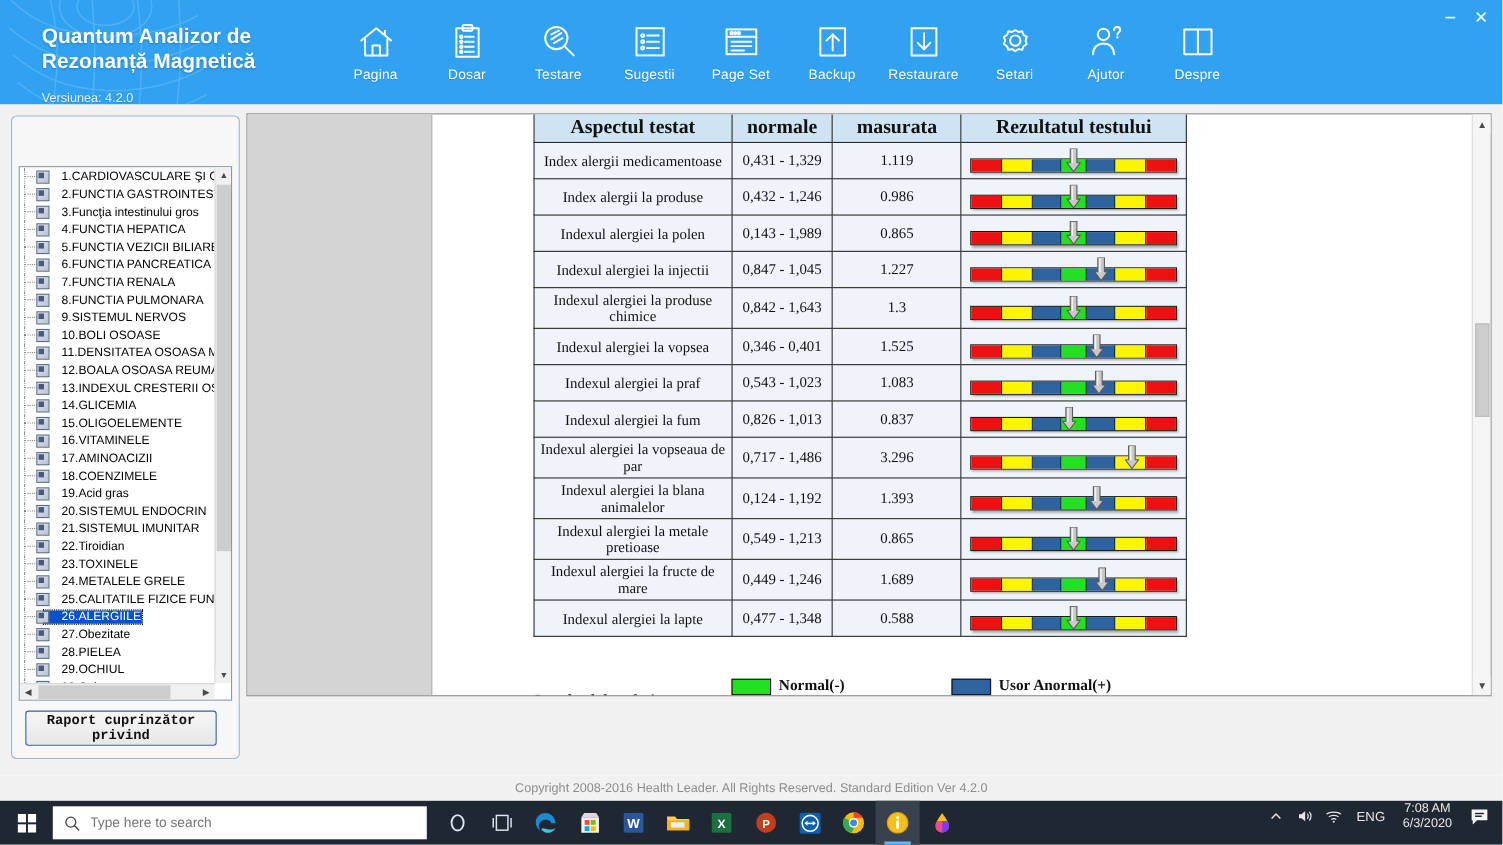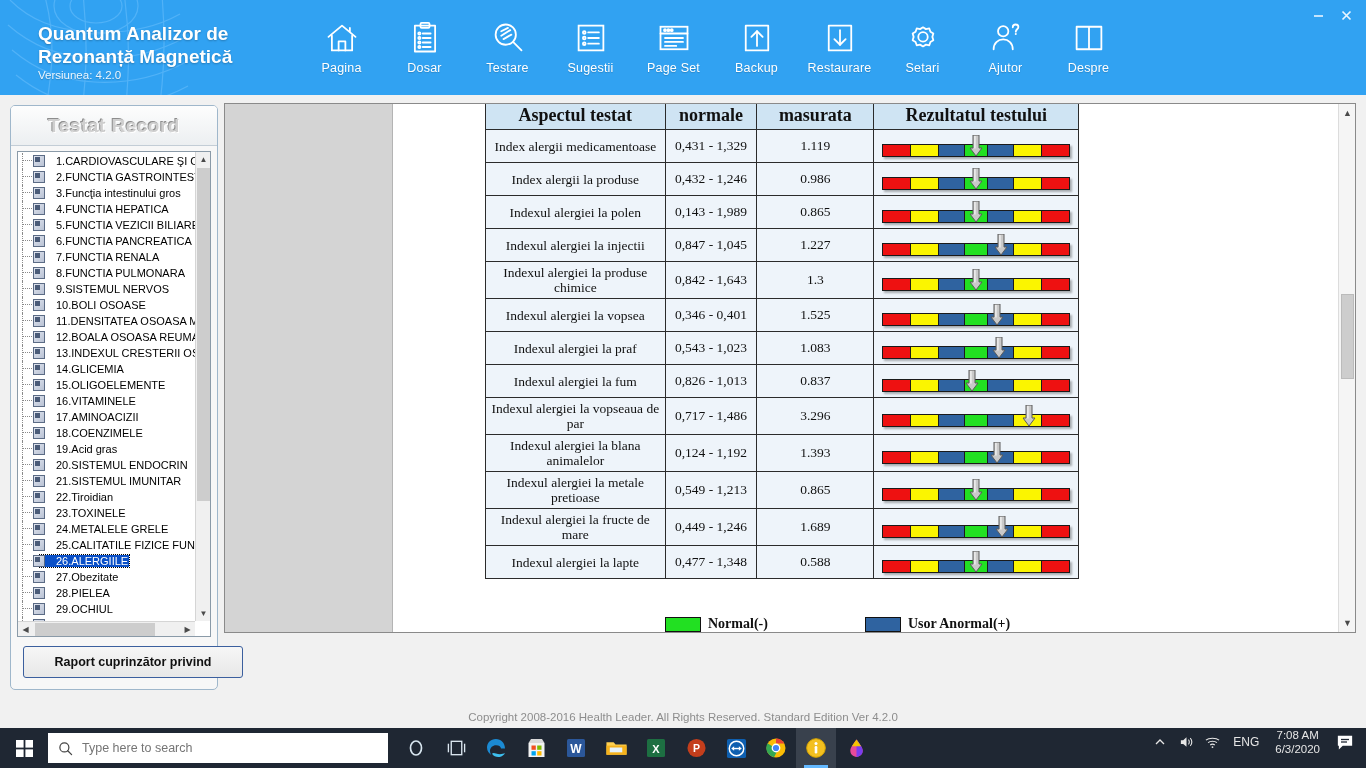--- a/index.html
+++ b/index.html
@@ -23,21 +23,21 @@
     opacity:.55;
   }
   .title-wrap{
     position:absolute; left:38px; top:22px; width:280px;
   }
   .app-title{
     color:#ffffff; font-size:19px; line-height:23px; font-weight:700;
     text-shadow:0 1px 2px rgba(0,0,0,.25);
   }
   .app-version{
-    color:#eaf6ff; font-size:11.5px; margin-top:1px;
+    color:#eaf6ff; font-size:11.5px; margin-top:16px;
     text-shadow:0 1px 1px rgba(0,0,0,.2);
   }
   .navbar{
     position:absolute; left:300px; top:20px; height:72px;
     display:flex; align-items:flex-start;
   }
   .nav-item{
     width:83px; display:flex; flex-direction:column; align-items:center;
     cursor:pointer; user-select:none;
   }
@@ -131,24 +131,24 @@
     position:absolute; top:0; width:15px; height:15px;
     display:flex; align-items:center; justify-content:center;
     font-size:8px; color:#4a4a4a; cursor:pointer;
   }
   .hsb-l{left:0;} .hsb-r{right:0;}
   .hsb-thumb{
     position:absolute; top:1px; height:13px; background:#cdcdcd;
     left:17px; width:120px; cursor:pointer;
   }
   .report-btn{
-    position:absolute; left:12px; bottom:11px; width:220px; height:32px;
+    position:absolute; left:12px; bottom:11px; width:174px; height:32px;
     background:linear-gradient(#f6f6f6,#e7e7e7);
     border:1px solid #3b5f9e; border-radius:3px;
-    font-family:Liberation Sans, sans-serif; font-size:12.5px; font-weight:bold; color:#111;
+    font-family:Liberation Mono, monospace; font-size:12.5px; font-weight:bold; color:#111;
     cursor:pointer;
   }
 
   
   .content-frame{
     position:absolute; left:224px; top:103px; width:1132px; height:530px;
     background:#ffffff; border:1px solid #8a8a8a;
     overflow:hidden;
   }
   .gray-pad{
@@ -452,23 +452,20 @@
         <svg width="13" height="13" viewBox="0 0 13 13">
             <path d="M2.5 2.5 L10.5 10.5 M10.5 2.5 L2.5 10.5" stroke="#e9f5ff" stroke-width="1.7"></path>
           </svg>
       </div>
     </div>
   </div>
 
   <div class="body-area"></div>
 
   <div class="left-panel">
-    <div class="panel-title">
-      <span>Testat Record</span>
-    </div>
 
     <div class="tree-box">
       <div class="tree-inner" id="tree-inner">
           <div class="tree-item">
             <span class="tree-ico">
               <i></i>
             </span>
             <span class="tree-label">1.CARDIOVASCULARE ŞI CER</span>
           </div>
           <div class="tree-item">

